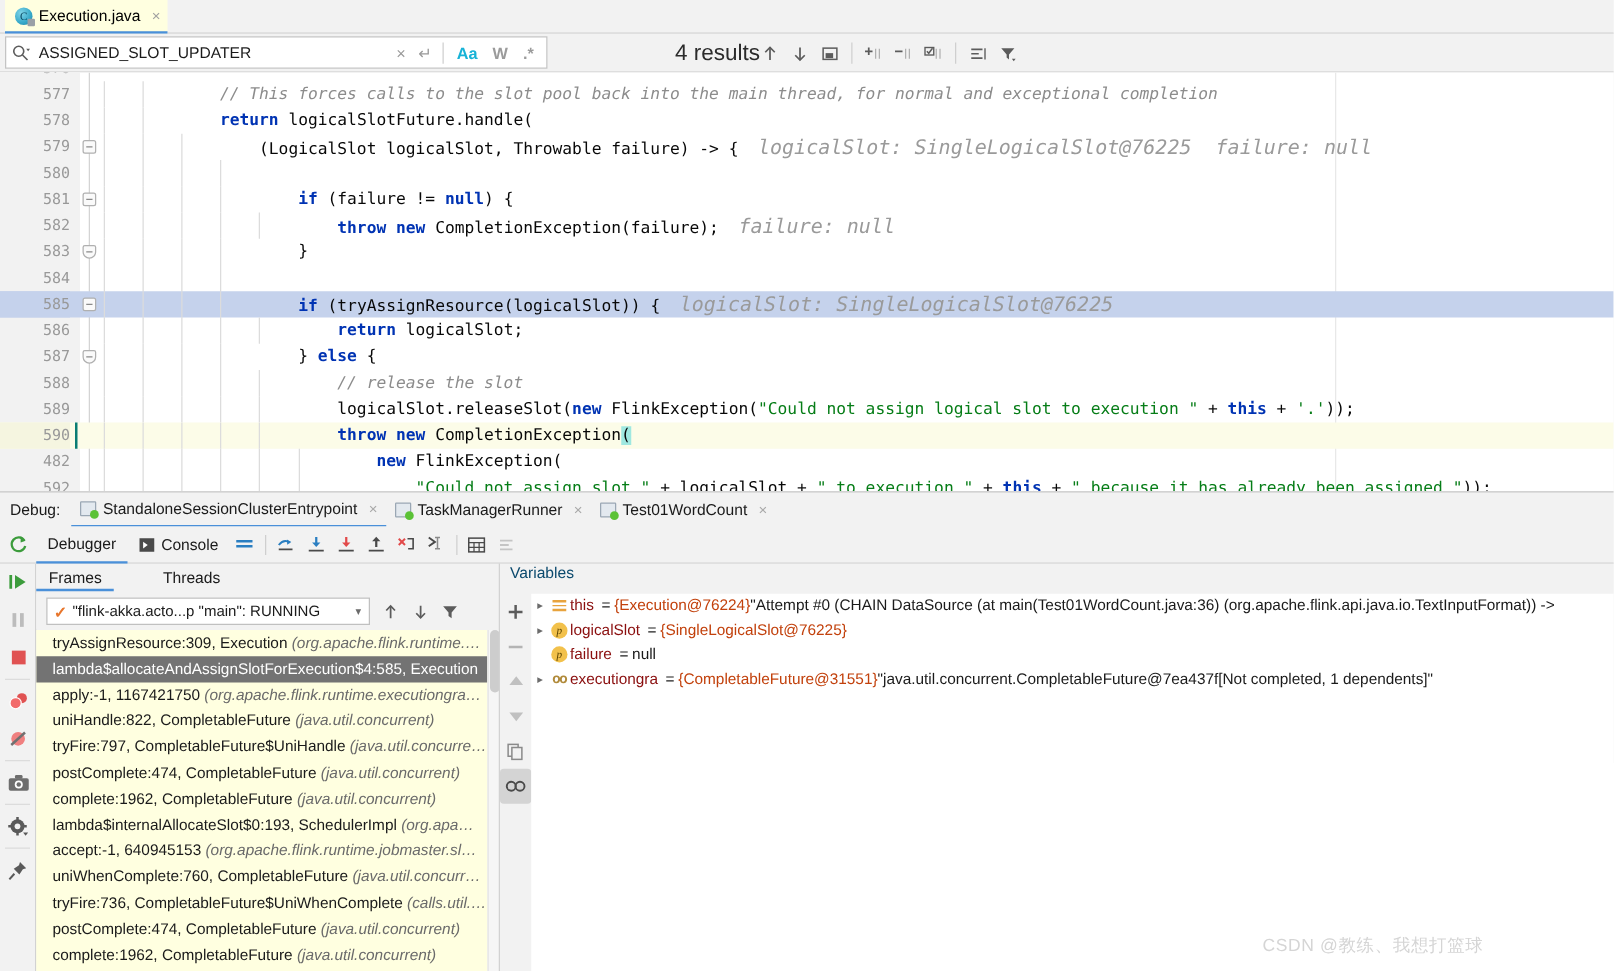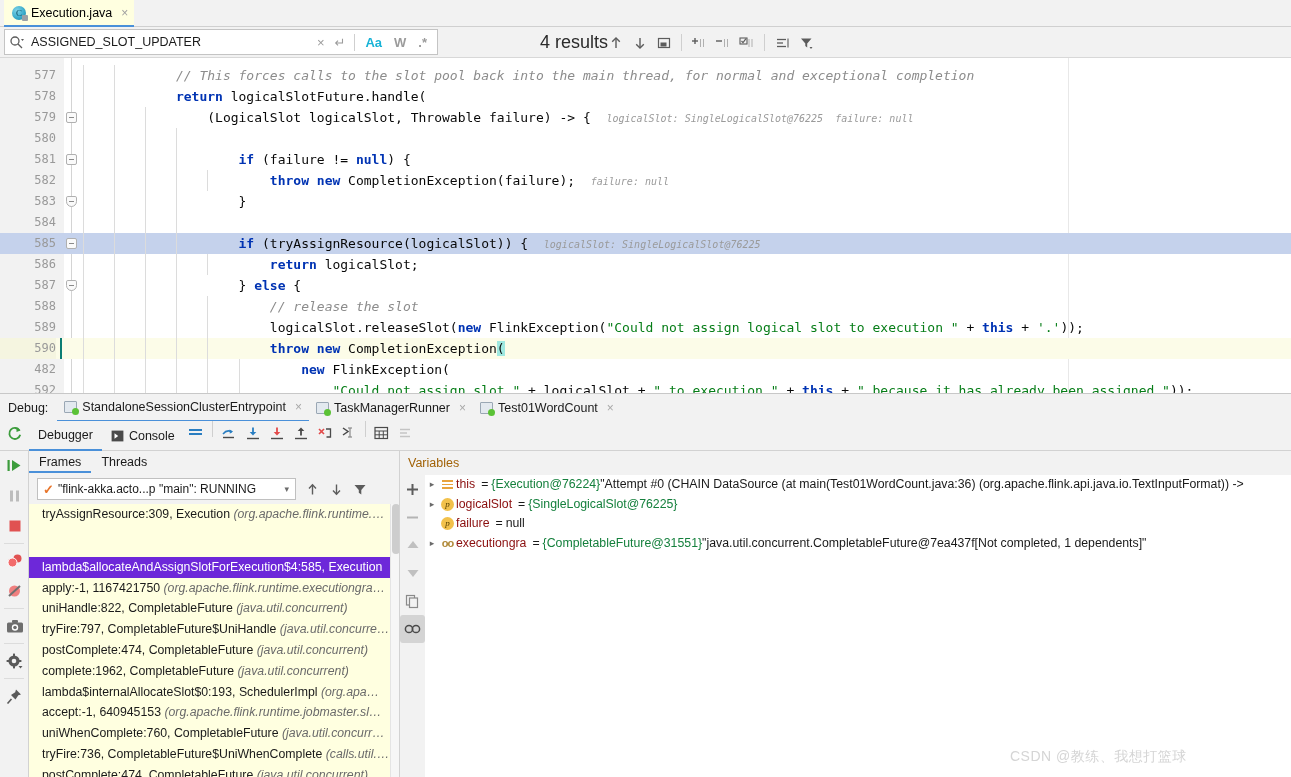--- a/index.html
+++ b/index.html
@@ -88,21 +88,21 @@
     position: absolute; left: 82px; height: 21px; line-height: 21px; white-space: pre;
     font-family: "DejaVu Sans Mono", monospace; font-size: 13px; color: #080808;
   }
   .row.hl-exec { background: #c5d2ec; }
   .row.hl-exec .ln { background: #c5d2ec; }
   .row.hl-caret { background: #fcfce8; }
   .row.hl-caret .ln { background: #f5f5e0; }
   .kw   { color: #0033b3; font-weight: bold; }
   .str  { color: #067d17; }
   .cmt  { color: #8c8c8c; font-style: italic; }
-  .hint { color: #9a9a9a; font-style: italic; font-size: 10px; }
+  .hint { color: #9a9a9a; font-style: italic; font-size: 16px; }
   .caretbg { background: #9fe8e0; }
   .indent { position: absolute; top: 0; width: 1px; height: 21px; background: #dcdcdc; }
 
   .fold {
     position: absolute; left: 66px; width: 11px; height: 11px;
     border: 1px solid #b0b0b0; background: #fafafa; border-radius: 2px;
   }
   .fold::after { content: ""; position: absolute; left: 2px; top: 4px; width: 5px; height: 1px; background: #8a8a8a; }
   .fold.tail { border-radius: 2px 2px 6px 6px; }
   .caretbar { position: absolute; left: 60px; width: 2px; height: 21px; background: #0b7d74; }
@@ -125,40 +125,40 @@
     border-radius: 1px; position: relative; display: inline-block;
   }
   .run-icon::after {
     content: ""; position: absolute; right: -3px; bottom: -3px;
     width: 7px; height: 7px; border-radius: 50%; background: #5bc236;
   }
 
   .dbg-toolbar {
     position: absolute; left: 0; top: 421px; width: 1291px; height: 30px;
     background: #f2f2f2; border-bottom: 1px solid #d2d2d2;
-    display: flex; align-items: flex-start;
+    display: flex; align-items: center;
   }
   .dtab2 { height: 30px; display: flex; align-items: center; padding: 0 9px;
     font-size: 12.5px; color: #1a1a1a; gap: 5px; }
   .dtab2.active { border-bottom: 2px solid #4a90d9; }
   .tbsep { width: 1px; height: 16px; background: #cfcfcf; margin: 0 4px; }
   .tbicon { width: 24px; height: 24px; display: flex; align-items: center; justify-content: center; }
 
   
   .rail {
     position: absolute; left: 0; top: 451px; width: 29px; height: 326px;
     background: #f2f2f2; border-right: 1px solid #d2d2d2;
   }
   .rail .ritem { width: 29px; height: 30px; display: flex; align-items: center; justify-content: center; }
   .rail .rsep { width: 20px; height: 1px; background: #dcdcdc; margin: 2px auto; }
 
   
   .frames-hdr {
     position: absolute; left: 29px; top: 451px; width: 370px; height: 22px;
-    background: #f2f2f2; display: flex; align-items: flex-end;
+    background: #f2f2f2; display: flex; align-items: flex-end; gap: 29px;
   }
   .ftab { height: 22px; padding: 0 10px; font-size: 12.5px; color: #1a1a1a; line-height: 22px; }
   .ftab.active { border-bottom: 2px solid #4a90d9; }
 
   .thread-row {
     position: absolute; left: 29px; top: 475px; width: 370px; height: 28px;
     background: #f2f2f2; display: flex; align-items: center;
   }
   .thread-combo {
     margin-left: 8px; width: 259px; height: 22px; background: #fff;
@@ -170,35 +170,35 @@
   .caret-dn { color: #6b6b6b; font-size: 9px; padding-right: 4px; }
 
   .frames-list {
     position: absolute; left: 29px; top: 504px; width: 361px; height: 273px;
     background: #ffffe0; overflow: hidden;
   }
   .frame-row {
     height: 20.8px; line-height: 20.8px; padding-left: 13px;
     font-size: 12.3px; color: #1a1a1a; white-space: nowrap; overflow: hidden;
   }
-  .frame-row.sel { background: #6d28d9; color: #ffffff; margin-top: 32px; }
+  .frame-row.sel { background: #737373; color: #ffffff; }
   .frame-row i { font-style: italic; color: #6a6a6a; }
 
   .frames-scroll {
     position: absolute; left: 390px; top: 504px; width: 10px; height: 273px;
     background: #f6f6f6; border-left: 1px solid #e4e4e4;
   }
   .frames-scroll .thumb { position: absolute; left: 1px; top: 0; width: 8px; height: 50px; background: #cdcdcd; border-radius: 4px; }
   .vsplit { position: absolute; left: 399px; top: 451px; width: 1px; height: 326px; background: #d2d2d2; }
 
   
   .vars-hdr {
     position: absolute; left: 400px; top: 451px; width: 891px; height: 24px;
-    background: #f2f2f2; display: flex; align-items: center; padding-left: 8px;
-    font-size: 12.5px; color: #a16207;
+    background: #f2f2f2; display: flex; align-items: flex-start; padding-left: 8px;
+    font-size: 12.5px; color: #0c4a6e;
   }
   .vars-rail {
     position: absolute; left: 400px; top: 475px; width: 25px; height: 302px; background: #f2f2f2;
   }
   .vars-rail .vi { width: 25px; height: 28px; display: flex; align-items: center; justify-content: center; color: #7a7a7a; }
   .vars-body {
     position: absolute; left: 425px; top: 475px; width: 866px; height: 302px;
     background: #ffffff; overflow: hidden;
   }
   .var-row { height: 19.5px; line-height: 19.5px; display: flex; align-items: center;
@@ -208,21 +208,21 @@
   .badge-p {
     width: 13px; height: 13px; border-radius: 50%; background: #f2c14b;
     color: #5a4200; font-size: 9px; line-height: 13px; text-align: center;
     font-family: "Liberation Serif", serif; font-style: italic; display: inline-block;
   }
   .badge-oo { color: #b08a3a; font-size: 11px; letter-spacing: -1px; font-weight: bold; }
   .badge-list { display: inline-block; width: 11px; height: 11px; position: relative; }
   .badge-list i { position: absolute; left: 0; width: 11px; height: 1.6px; background: #e8a33d; }
   .vname { color: #8a0e0e; padding-right: 3px; }
   .veq { color: #1a1a1a; padding: 0 3px; }
-  .vtype { color: #15803d; }
+  .vtype { color: #c2410c; }
   .vstr { color: #1a1a1a; }
 
   .watermark {
     position: absolute; left: 1010px; top: 748px; font-size: 14px; color: #d5d5d5;
     font-family: "Liberation Sans", sans-serif; letter-spacing: 0.5px;
   }
   svg { display: block; }
 </style>
 </head>
 <body>

